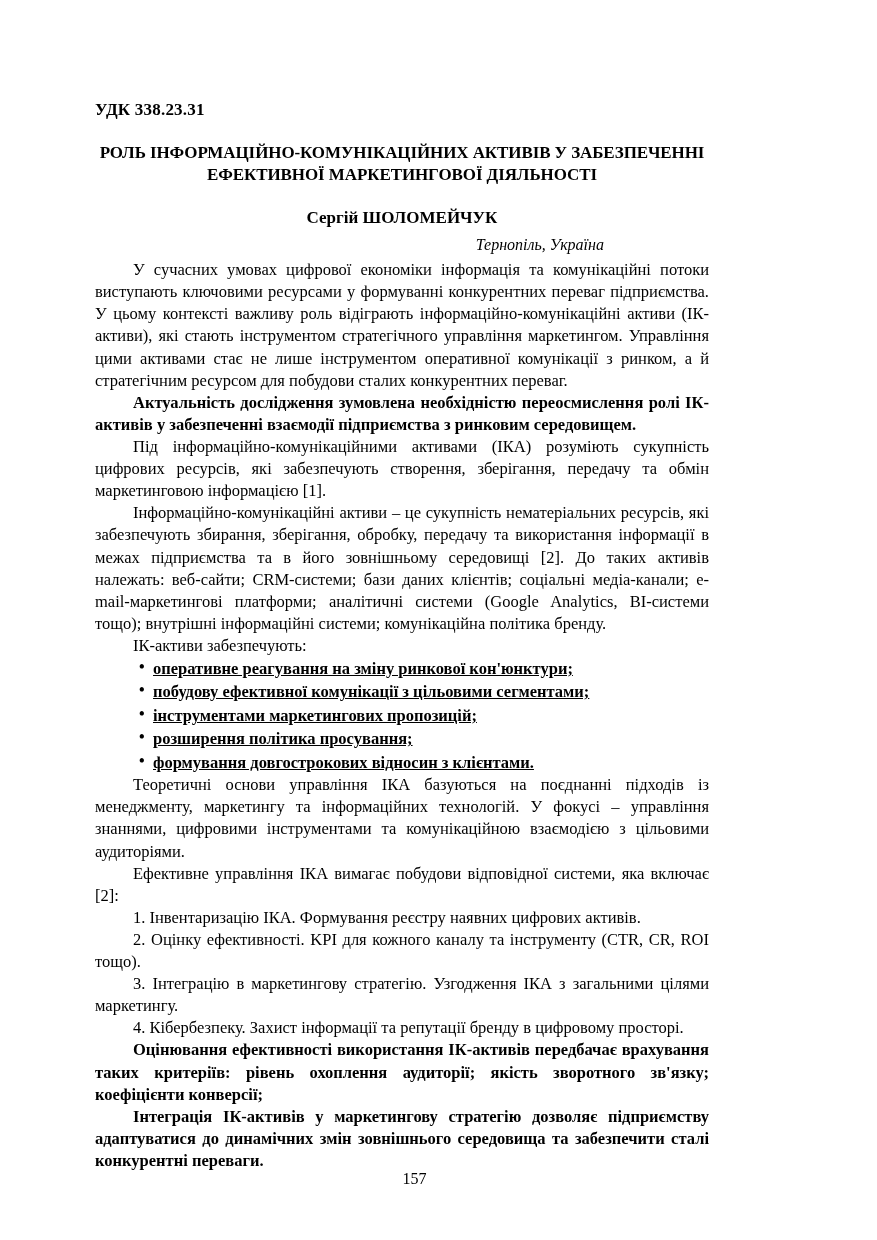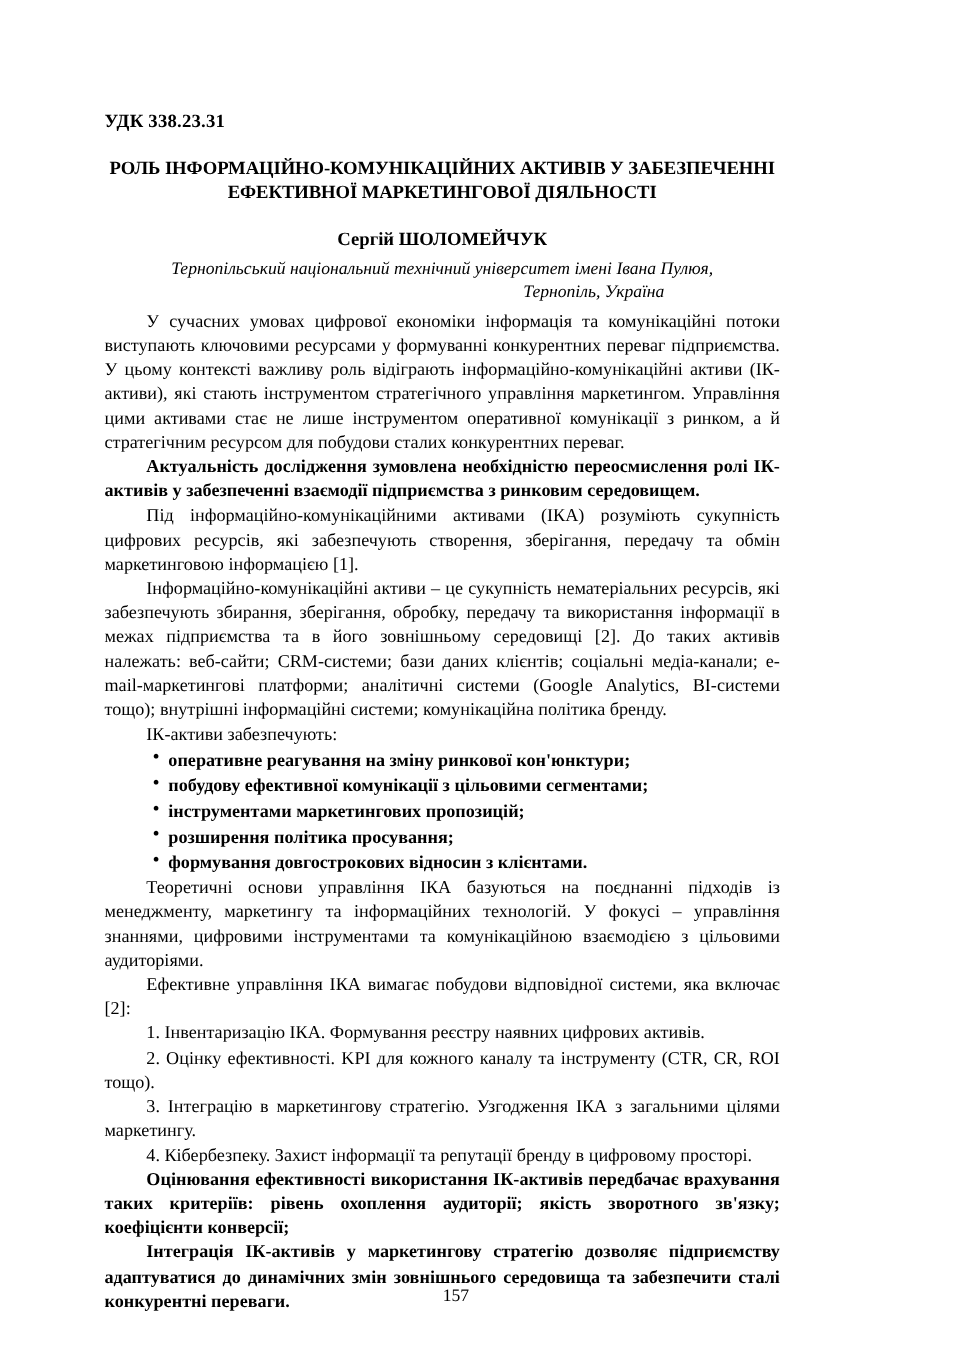--- a/index.html
+++ b/index.html
@@ -62,20 +62,21 @@
     text-indent: 38px;
     margin: 0;
   }
   p.body.bold {
     font-weight: bold;
   }
   ul.bullets {
     list-style: none;
     margin: 0;
     padding: 0;
+    text-decoration: underline;
   }
   ul.bullets li {
     font-size: 16.5px;
     font-weight: bold;
     line-height: 1.42;
     padding-left: 58px;
     position: relative;
   }
   ul.bullets li::before {
     content: "\2022";
@@ -101,21 +102,20 @@
   <div class="udk">УДК 338.23.31</div>
 
   <h1 class="title">
     <span>РОЛЬ ІНФОРМАЦІЙНО-КОМУНІКАЦІЙНИХ АКТИВІВ У ЗАБЕЗПЕЧЕННІ</span>
     <span>ЕФЕКТИВНОЇ МАРКЕТИНГОВОЇ ДІЯЛЬНОСТІ</span>
   </h1>
 
   <div class="author">Сергій ШОЛОМЕЙЧУК</div>
 
   <div class="affiliation">
-    <span>Тернопільський національний технічний університет імені Івана Пулюя,</span>
     <span class="line2">Тернопіль, Україна</span>
   </div>
 
   <p class="body">У сучасних умовах цифрової економіки інформація та комунікаційні потоки виступають ключовими ресурсами у формуванні конкурентних переваг підприємства. У цьому контексті важливу роль відіграють інформаційно-комунікаційні активи (ІК-активи), які стають інструментом стратегічного управління маркетингом. Управління цими активами стає не лише інструментом оперативної комунікації з ринком, а й стратегічним ресурсом для побудови сталих конкурентних переваг.</p>
   <p class="body bold">Актуальність дослідження зумовлена необхідністю переосмислення ролі ІК-активів у забезпеченні взаємодії підприємства з ринковим середовищем.</p>
   <p class="body">Під інформаційно-комунікаційними активами (ІКА) розуміють сукупність цифрових ресурсів, які забезпечують створення, зберігання, передачу та обмін маркетинговою інформацією [1].</p>
   <p class="body">Інформаційно-комунікаційні активи – це сукупність нематеріальних ресурсів, які забезпечують збирання, зберігання, обробку, передачу та використання інформації в межах підприємства та в його зовнішньому середовищі [2]. До таких активів належать: веб-сайти; CRM-системи; бази даних клієнтів; соціальні медіа-канали; e-mail-маркетингові платформи; аналітичні системи (Google Analytics, BI-системи тощо); внутрішні інформаційні системи; комунікаційна політика бренду.</p>
   <p class="body">ІК-активи забезпечують:</p>
 
   <ul class="bullets">

